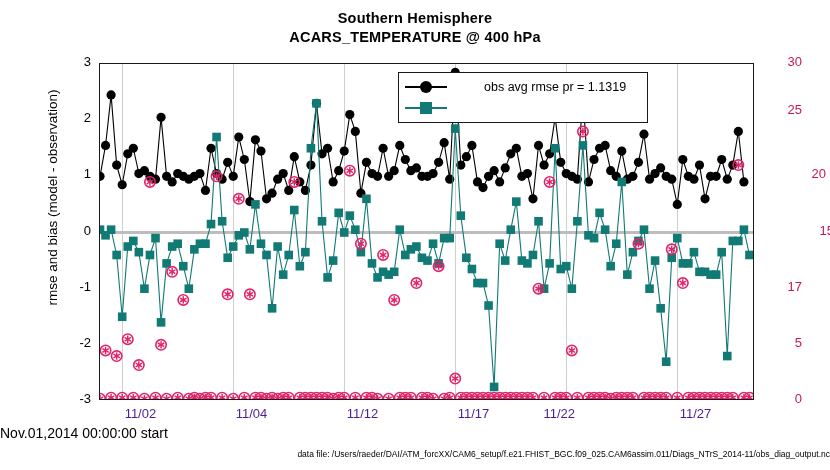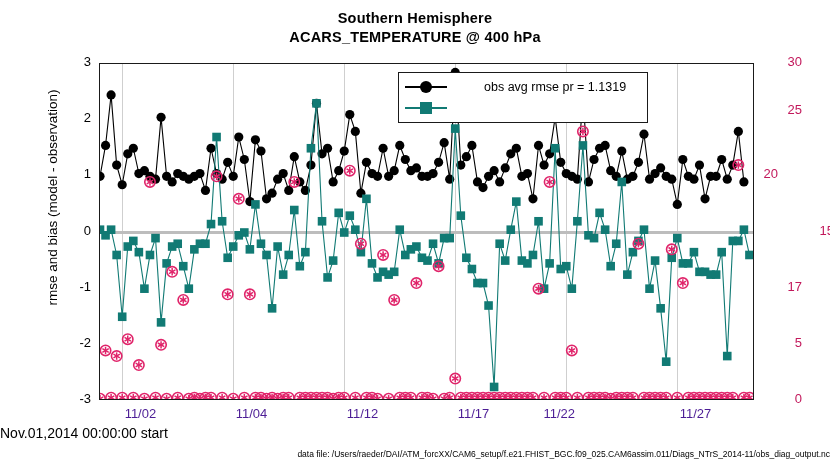--- a/index.html
+++ b/index.html
@@ -899,21 +899,21 @@
       <div class="ytick-left" style="left: 51px; top: 110.167px;">2</div>
       <div class="ytick-left" style="left: 51px; top: 166.333px;">1</div>
       <div class="ytick-left" style="left: 51px; top: 222.5px;">0</div>
       <div class="ytick-left" style="left: 51px; top: 278.667px;">-1</div>
       <div class="ytick-left" style="left: 51px; top: 334.833px;">-2</div>
       <div class="ytick-left" style="left: 51px; top: 391px;">-3</div>
     </div>
   <div id="ytick-right-layer">
       <div class="ytick-right" style="left: 762px; top: 54px;">30</div>
       <div class="ytick-right" style="left: 762px; top: 102px;">25</div>
-      <div class="ytick-right" style="left: 738px; top: 166.333px;">20</div>
+      <div class="ytick-right" style="left: 786px; top: 166.333px;">20</div>
       <div class="ytick-right" style="left: 762px; top: 222.5px; margin-left: 32px;">15</div>
       <div class="ytick-right" style="left: 762px; top: 278.667px;">17</div>
       <div class="ytick-right" style="left: 762px; top: 334.833px;">5</div>
       <div class="ytick-right" style="left: 762px; top: 391px;">0</div>
     </div>
   <div id="xtick-layer">
       <div class="xtick" style="left: 86.2034px; top: 406px;">11/02</div>
       <div class="xtick" style="left: 197.22px; top: 406px;">11/04</div>
       <div class="xtick" style="left: 308.237px; top: 406px;">11/12</div>
       <div class="xtick" style="left: 419.254px; top: 406px;">11/17</div>

